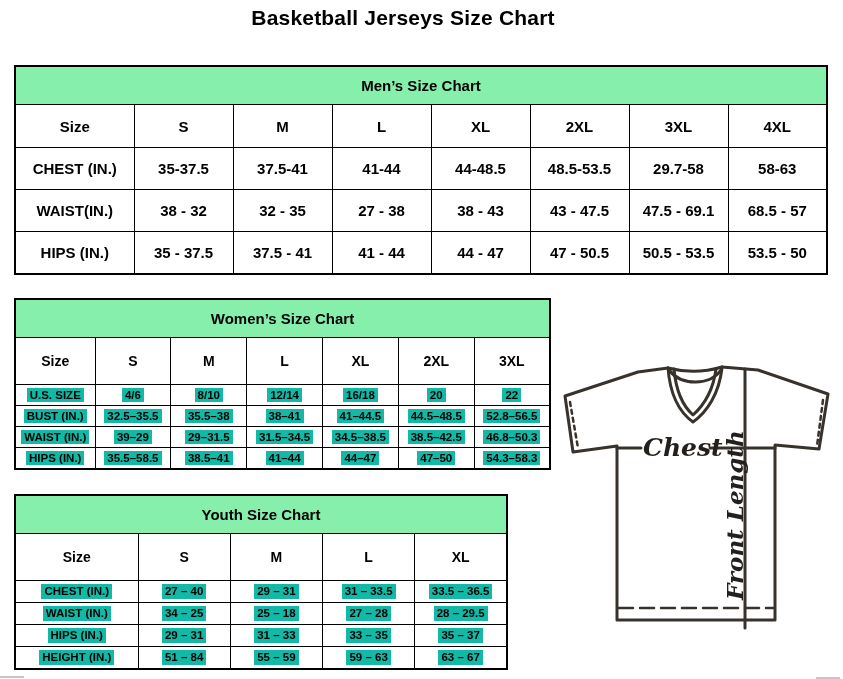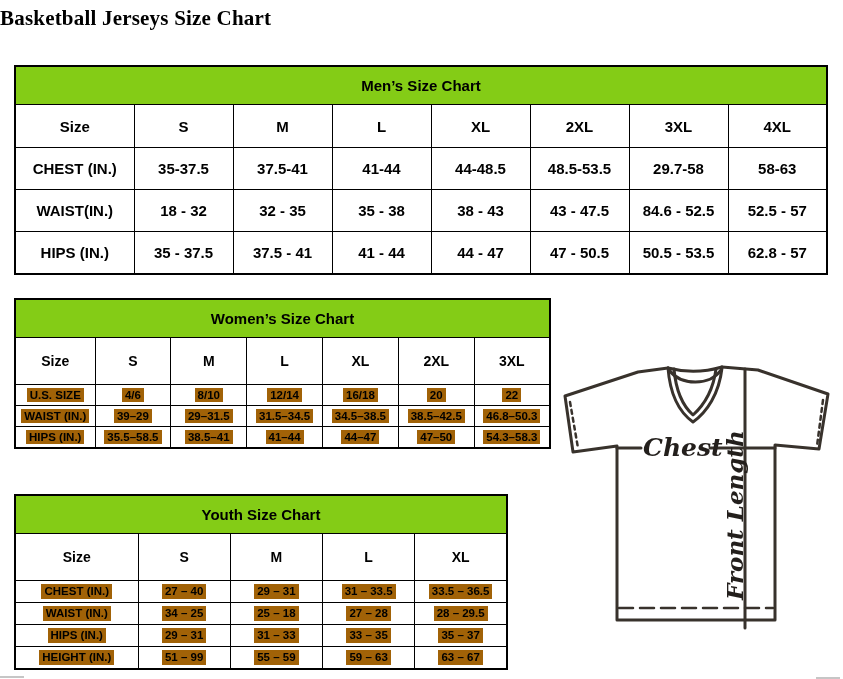--- a/index.html
+++ b/index.html
@@ -2,45 +2,45 @@
 <html><head>
 <meta charset="utf-8">
 <style>
   html,body { margin:0; padding:0; background:#fff; }
   .stage {
     position:relative; width:843px; height:679px; background:#ffffff;
     font-family:"Liberation Sans", sans-serif; color:#000; overflow:hidden;
   }
   .page-title {
     position:absolute; top:6px; left:0; width:806px; margin:0;
-    font-size:21px; font-weight:bold; letter-spacing:.2px;font-family:Liberation Serif, serif;
+    text-align:center; font-size:21px; font-weight:bold; letter-spacing:.2px;
   }
   table.sizechart {
     position:absolute; border-collapse:collapse; table-layout:fixed;
     border:2px solid #000; background:#fff;
   }
   .sizechart th, .sizechart td {
     border:1px solid #000; text-align:center; vertical-align:middle;
     font-weight:bold; padding:0; overflow:hidden; white-space:nowrap;
   }
-  .sizechart .band { background:#84cc16; height:37px; font-size:15px; }
+  .sizechart .band { background:#86efac; height:37px; font-size:15px; }
   
   .men   { left:14px; top:65px;  width:814px; }
   .men   tr.hdr th { height:42px; font-size:15px; }
   .men   tr.row td { height:41px; font-size:15px; }
   
   .women { left:14px; top:298px; width:537px; }
   .women tr.hdr th { height:46px; font-size:14px; }
   .women tr.row td { height:20px; font-size:11.5px; }
   
   .youth { left:14px; top:494px; width:494px;padding-left:40px; }
   .youth tr.hdr th { height:46px; font-size:14px; }
   .youth tr.row td { height:21px; font-size:11.5px; }
   
-  .hl { background:#a16207; padding:0 3px; display:inline-block; line-height:1.25; }
+  .hl { background:#14b8a6; padding:0 3px; display:inline-block; line-height:1.25; }
   
   .jersey { position:absolute; left:552px; top:356px; width:292px; height:280px; }
   .jersey text {
     font-family:"DejaVu Serif","Liberation Serif",serif;
     font-style:italic; font-weight:bold; fill:#231f1c;
   }
   
   .frag { position:absolute; background:#c6c6c6; }
   .frag-left  { left:0;    top:676px; width:24px; height:2px; }
   .frag-right { left:816px; top:677px; width:24px; height:2px; }
@@ -84,37 +84,37 @@
           <td>35-37.5</td>
           <td>37.5-41</td>
           <td>41-44</td>
           <td>44-48.5</td>
           <td>48.5-53.5</td>
           <td>29.7-58</td>
           <td>58-63</td>
         </tr>
         <tr class="row">
           <td>WAIST(IN.)</td>
-          <td>18 - 32</td>
+          <td>38 - 32</td>
           <td>32 - 35</td>
-          <td>35 - 38</td>
+          <td>27 - 38</td>
           <td>38 - 43</td>
           <td>43 - 47.5</td>
-          <td>84.6 - 52.5</td>
-          <td>52.5 - 57</td>
+          <td>47.5 - 69.1</td>
+          <td>68.5 - 57</td>
         </tr>
         <tr class="row">
           <td>HIPS (IN.)</td>
           <td>35 - 37.5</td>
           <td>37.5 - 41</td>
           <td>41 - 44</td>
           <td>44 - 47</td>
           <td>47 - 50.5</td>
           <td>50.5 - 53.5</td>
-          <td>62.8 - 57</td>
+          <td>53.5 - 50</td>
         </tr>
       </tbody>
   </table>
 
   <table class="sizechart women" id="women-table">
       <colgroup>
         <col style="width: 80px;">
         <col>
         <col>
         <col>
@@ -140,20 +140,29 @@
         <tr class="row">
           <td><span class="hl">U.S. SIZE</span></td>
           <td><span class="hl">4/6</span></td>
           <td><span class="hl">8/10</span></td>
           <td><span class="hl">12/14</span></td>
           <td><span class="hl">16/18</span></td>
           <td><span class="hl">20</span></td>
           <td><span class="hl">22</span></td>
         </tr>
         <tr class="row">
+          <td><span class="hl">BUST (IN.)</span></td>
+          <td><span class="hl">32.5–35.5</span></td>
+          <td><span class="hl">35.5–38</span></td>
+          <td><span class="hl">38–41</span></td>
+          <td><span class="hl">41–44.5</span></td>
+          <td><span class="hl">44.5–48.5</span></td>
+          <td><span class="hl">52.8–56.5</span></td>
+        </tr>
+        <tr class="row">
           <td><span class="hl">WAIST (IN.)</span></td>
           <td><span class="hl">39–29</span></td>
           <td><span class="hl">29–31.5</span></td>
           <td><span class="hl">31.5–34.5</span></td>
           <td><span class="hl">34.5–38.5</span></td>
           <td><span class="hl">38.5–42.5</span></td>
           <td><span class="hl">46.8–50.3</span></td>
         </tr>
         <tr class="row">
           <td><span class="hl">HIPS (IN.)</span></td>
@@ -204,21 +213,21 @@
         </tr>
         <tr class="row">
           <td><span class="hl">HIPS (IN.)</span></td>
           <td><span class="hl">29 – 31</span></td>
           <td><span class="hl">31 – 33</span></td>
           <td><span class="hl">33 – 35</span></td>
           <td><span class="hl">35 – 37</span></td>
         </tr>
         <tr class="row">
           <td><span class="hl">HEIGHT (IN.)</span></td>
-          <td><span class="hl">51 – 99</span></td>
+          <td><span class="hl">51 – 84</span></td>
           <td><span class="hl">55 – 59</span></td>
           <td><span class="hl">59 – 63</span></td>
           <td><span class="hl">63 – 67</span></td>
         </tr>
       </tbody>
   </table>
 
   <svg class="jersey" viewBox="0 0 292 280" xmlns="http://www.w3.org/2000/svg">
     <g stroke="#38322c" stroke-width="3" fill="none" stroke-linejoin="round" stroke-linecap="round">
 

